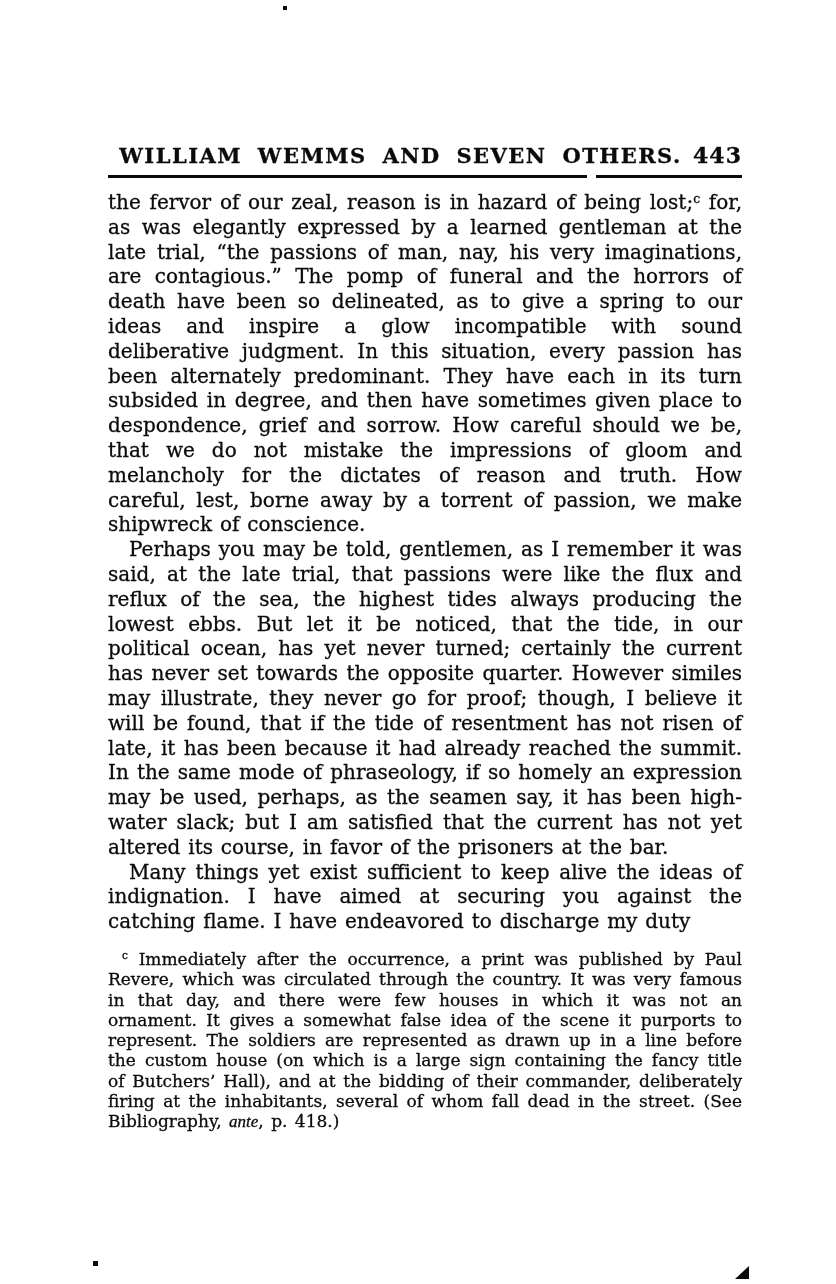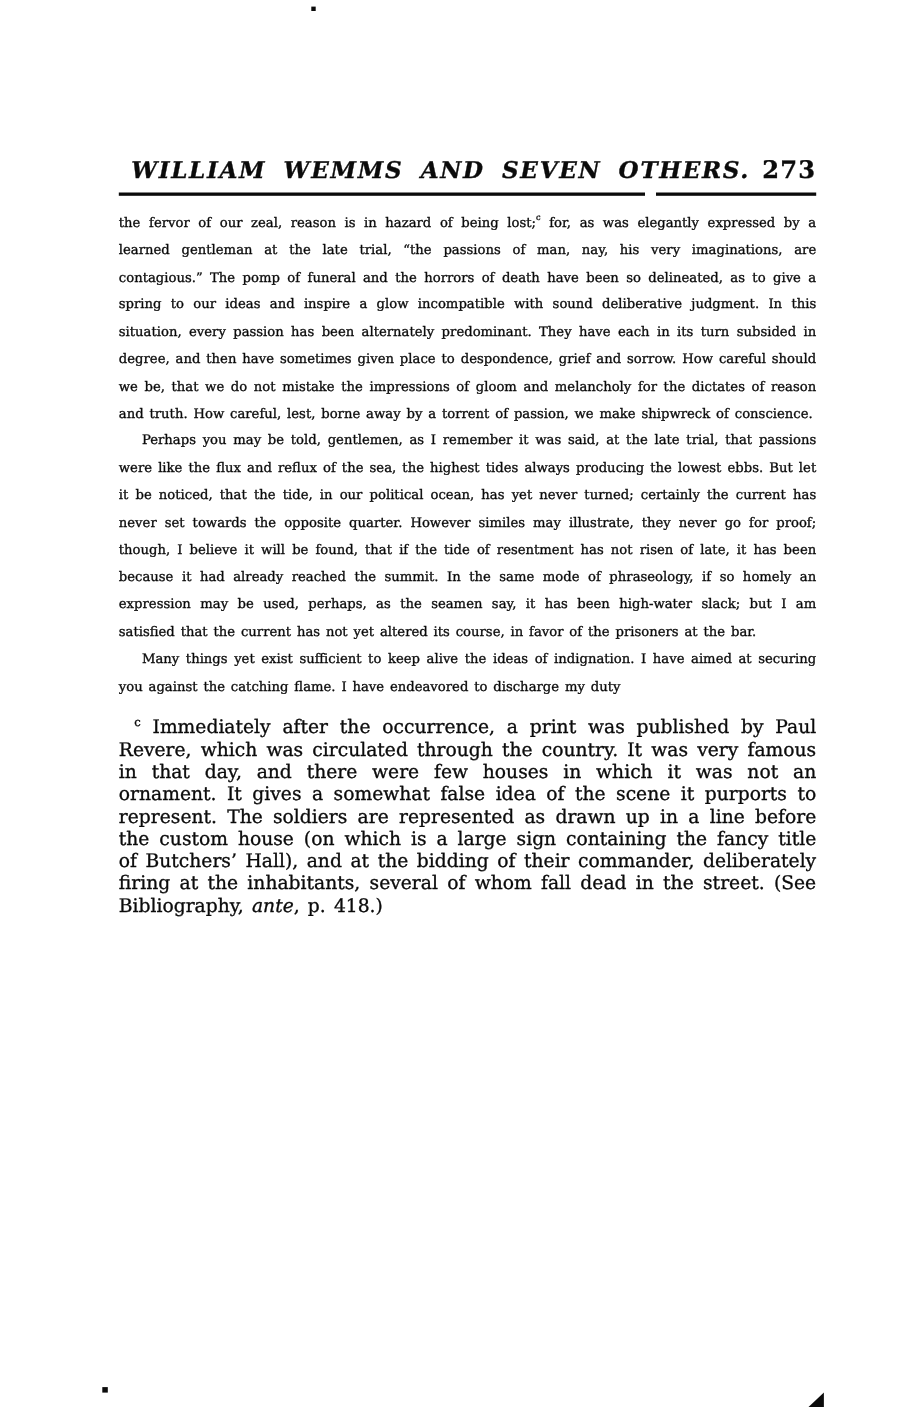--- a/index.html
+++ b/index.html
@@ -23,40 +23,39 @@
   }
   .running-header {
     display: flex;
     align-items: baseline;
     font-weight: bold;
     white-space: nowrap;
   }
   .header-title {
     flex: 1;
     text-align: center;
-    font-style: italic;
     font-size: 21px;
     letter-spacing: 1.5px;
     word-spacing: 7px;
   }
   .page-number {
     font-size: 22px;
     letter-spacing: 1px;
   }
   .divider-rule {
     margin-top: 7px;
     height: 3px;
     background: linear-gradient(to right,
       #0b0b0b 0%, #0b0b0b 75.5%,
       transparent 75.5%, transparent 77%,
       #0b0b0b 77%, #0b0b0b 100%);
   }
   .body-text {
     margin-top: 12px;
-    font-size: 12px;
+    font-size: 20px;
     line-height: 24.8px;
     text-align: justify;
     word-spacing: 1.5px;
   }
   .body-text p {
     margin: 0;
   }
   .body-text p.indented {
     text-indent: 21px;
   }
@@ -66,21 +65,21 @@
     line-height: 20.3px;
     text-align: justify;
     text-indent: 14px;
     word-spacing: 2px;
   }
   sup {
     font-size: 0.62em;
     line-height: 0;
     vertical-align: 6px;
   }
-  .italic { font-style: italic; }
+  .italic { font-style: italic; font-family: Liberation Serif, serif; }
   .ink-speck {
     position: absolute;
     background: #0b0b0b;
   }
   .speck-top { left: 283px; top: 6px; width: 4px; height: 4px; }
   .speck-bottom-left { left: 93px; top: 1261px; width: 5px; height: 5px; }
   .corner-mark {
     position: absolute;
     left: 735px; top: 1266px;
     width: 0; height: 0;
@@ -92,21 +91,21 @@
 <body>
 
 <div class="page">
 
   <div class="ink-speck speck-top"></div>
 
   <div class="column">
 
     <div class="running-header">
       <div class="header-title">WILLIAM WEMMS AND SEVEN OTHERS.</div>
-      <div class="page-number">273</div>
+      <div class="page-number">443</div>
     </div>
 
     <div class="divider-rule"></div>
 
     <div class="body-text">
       <p><span>the fervor of our zeal, reason is in hazard of being lost;</span><sup>c</sup><span> for, as was elegantly expressed by a learned gentleman at the late trial, “the passions of man, nay, his very imaginations, are contagious.”  The pomp of funeral and the horrors of death have been so delineated, as to give a spring to our ideas and inspire a glow incompatible with sound deliberative judgment.  In this situation, every passion has been alternately predominant.  They have each in its turn subsided in degree, and then have sometimes given place to despondence, grief and sorrow.  How careful should we be, that we do not mistake the impressions of gloom and melancholy for the dictates of reason and truth.  How careful, lest, borne away by a torrent of passion, we make shipwreck of conscience.</span></p>
       <p class="indented"><span>Perhaps you may be told, gentlemen, as I remember it was said, at the late trial, that passions were like the flux and reflux of the sea, the highest tides always producing the lowest ebbs.  But let it be noticed, that the tide, in our political ocean, has yet never turned; certainly the current has never set towards the opposite quarter.  However similes may illustrate, they never go for proof; though, I believe it will be found, that if the tide of resentment has not risen of late, it has been because it had already reached the summit.  In the same mode of phraseology, if so homely an expression may be used, perhaps, as the seamen say, it has been high-water slack; but I am satisfied that the current has not yet altered its course, in favor of the prisoners at the bar.</span></p>
       <p class="indented"><span>Many things yet exist sufficient to keep alive the ideas of indignation.  I have aimed at securing you against the catching flame.  I have endeavored to discharge my duty</span></p>
     </div>
 

